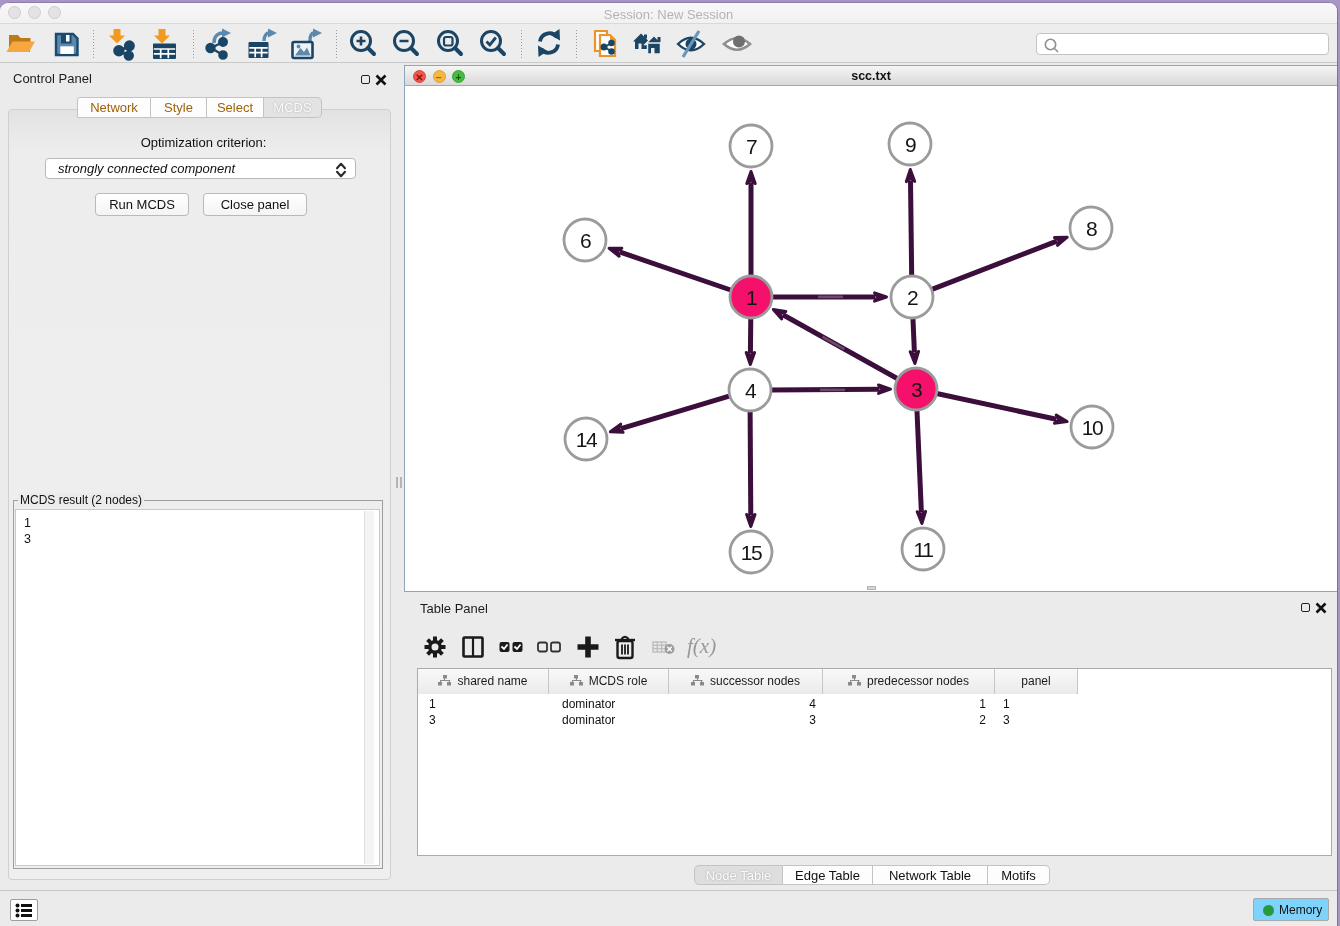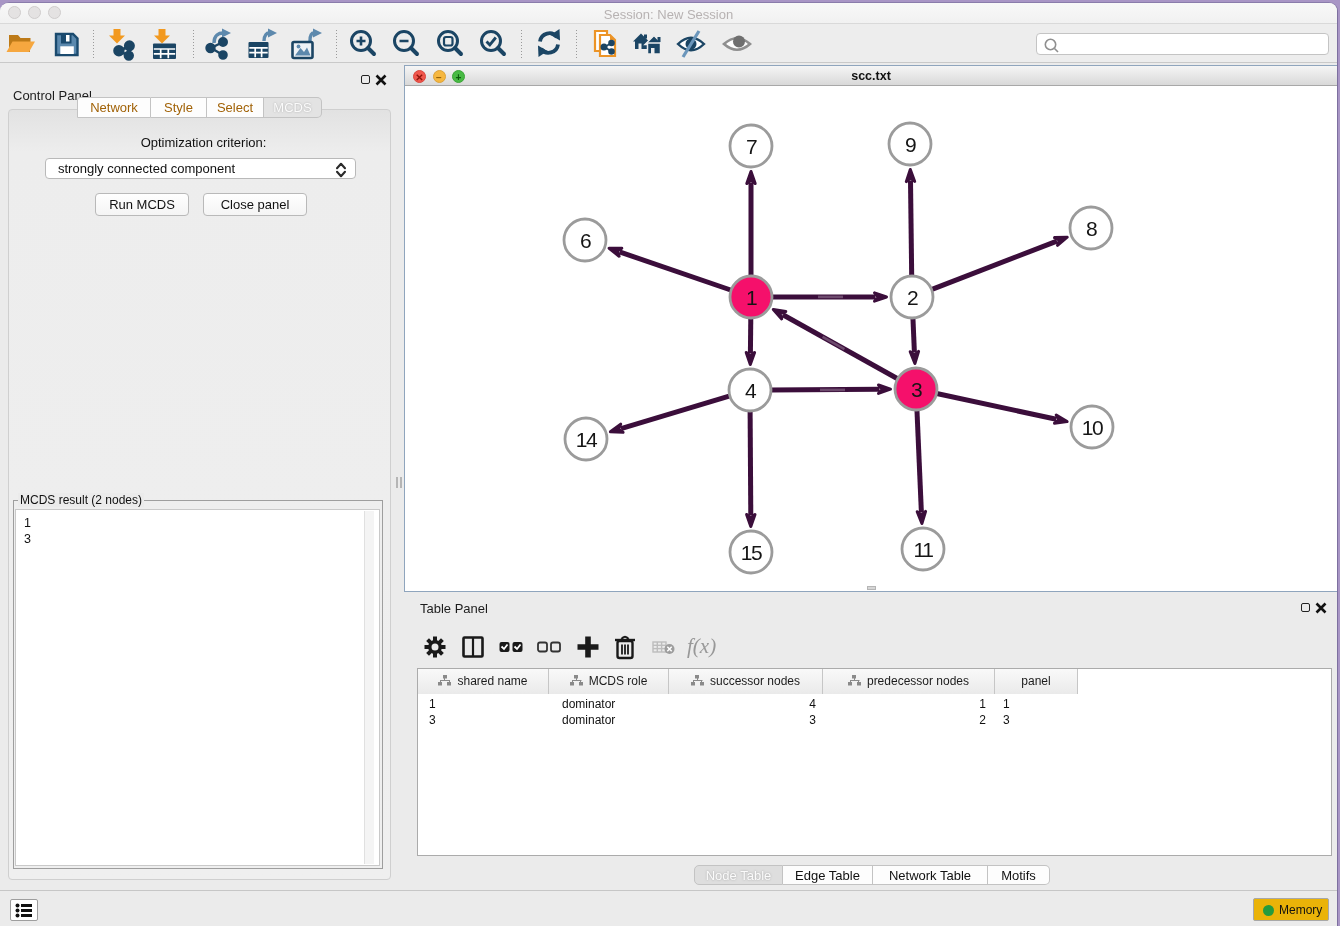--- a/index.html
+++ b/index.html
@@ -183,35 +183,35 @@
   <circle cx="19" cy="14.5" r="6" fill="#6f6f6f"></circle>
  </svg>
  <div id="searchbox">
   <svg class="abs" style="left:6px;top:3px" width="18" height="18">
    <circle cx="7.5" cy="7.5" r="5.2" stroke="#8f8f8f" stroke-width="1.6" fill="none"></circle>
    <line x1="11.5" y1="11.5" x2="15" y2="15" stroke="#8f8f8f" stroke-width="1.6"></line>
   </svg>
  </div>
 </div>
 <div id="cpanel">
- <div class="ptitle abs" style="left:13px;top:8px;margin-top:17px;">Control Panel</div>
+ <div class="ptitle abs" style="left:13px;top:8px;">Control Panel</div>
  <div class="wicon" style="left:361px;top:12px;"></div>
  <svg class="abs" style="left:375px;top:11px" width="12" height="12">
         <path d="M1.5,1.5 L10.5,10.5 M10.5,1.5 L1.5,10.5" stroke="#111" stroke-width="2.6"></path>
       </svg>
  <div class="tabs" style="left:77px;top:34px;">
   <div class="tab" style="left:0;width:74px;border-left:1px solid #c3c3c3;border-radius:3px 0 0 0;">Network</div>
   <div class="tab" style="left:74px;width:56px;">Style</div>
   <div class="tab" style="left:130px;width:57px;">Select</div>
   <div class="tab tabsel" style="left:187px;width:58px;border-radius:0 5px 5px 0;">MCDS</div>
  </div>
  <div id="cpcontent">
   <div class="abs" style="left:4px;top:25px;width:100%;text-align:center;font-size:13px;color:#111;">Optimization criterion:</div>
   <div class="abs" style="left:36px;top:48px;width:311px;height:21px;background:#fff;border:1px solid #b9b9b9;border-radius:4px;">
-    <div class="abs" style="left:12px;top:2px;font-size:13px;color:#111;">strongly connected component</div>
+    <div class="abs" style="left:12px;top:2px;font-size:13px;color:#111;font-style:italic;">strongly connected component</div>
     <svg class="abs" style="right:8px;top:2.5px" width="12" height="16">
             <polyline points="2,6.2 6,1.8 10,6.2" stroke="#2b2b2b" stroke-width="2.1" fill="none" stroke-linecap="round" stroke-linejoin="round"></polyline>
             <polyline points="2,9.8 6,14.2 10,9.8" stroke="#2b2b2b" stroke-width="2.1" fill="none" stroke-linecap="round" stroke-linejoin="round"></polyline>
           </svg>
   </div>
   <div class="btn" style="left:86px;top:83px;width:94px;">Run MCDS</div>
   <div class="btn" style="left:194px;top:83px;width:104px;">Close panel</div>
  </div>
  <div id="mcdsgroup">
   <div class="abs" style="left:4px;top:-8px;background:#ebebeb;padding:0 2px;font-size:12px;color:#111;">MCDS result (2 nodes)</div>
@@ -383,18 +383,18 @@
    <g fill="#111">
             <circle cx="2.5" cy="2.5" r="2"></circle>
             <circle cx="2.5" cy="7.5" r="2"></circle>
             <circle cx="2.5" cy="12.5" r="2"></circle>
    <rect x="6" y="1" width="11" height="3"></rect>
             <rect x="6" y="6" width="11" height="3"></rect>
             <rect x="6" y="11" width="11" height="3"></rect>
           </g>
   </svg>
  </div>
- <div class="abs" style="left:1253px;top:7px;width:76px;height:23px;background:#eab308;border:1px solid #a8a8a8;border-radius:2px;">
+ <div class="abs" style="left:1253px;top:7px;width:76px;height:23px;background:#7dd3fc;border:1px solid #a8a8a8;border-radius:2px;">
   <div class="abs" style="left:9px;top:6px;width:11px;height:11px;border-radius:50%;background:#259b3e;"></div>
   <div class="abs" style="left:25px;top:4px;font-size:12px;color:#111;">Memory</div>
  </div>
 </div>
 </div>
 
 </body></html>

